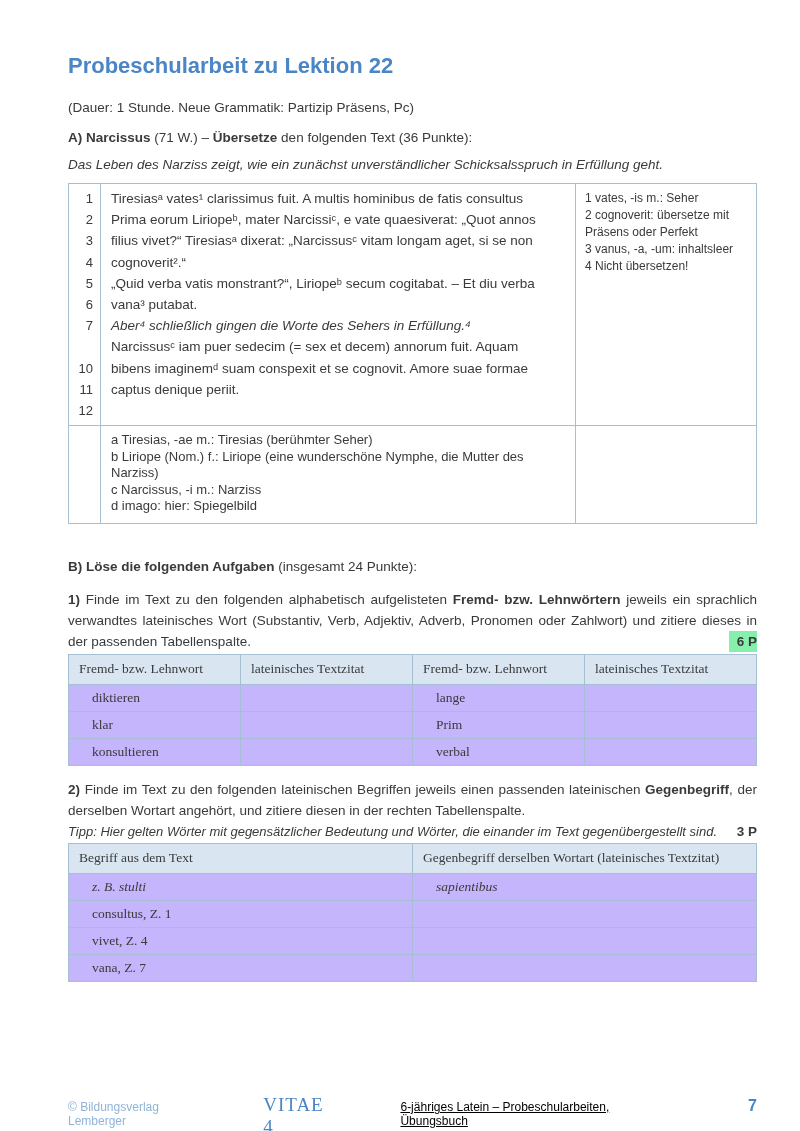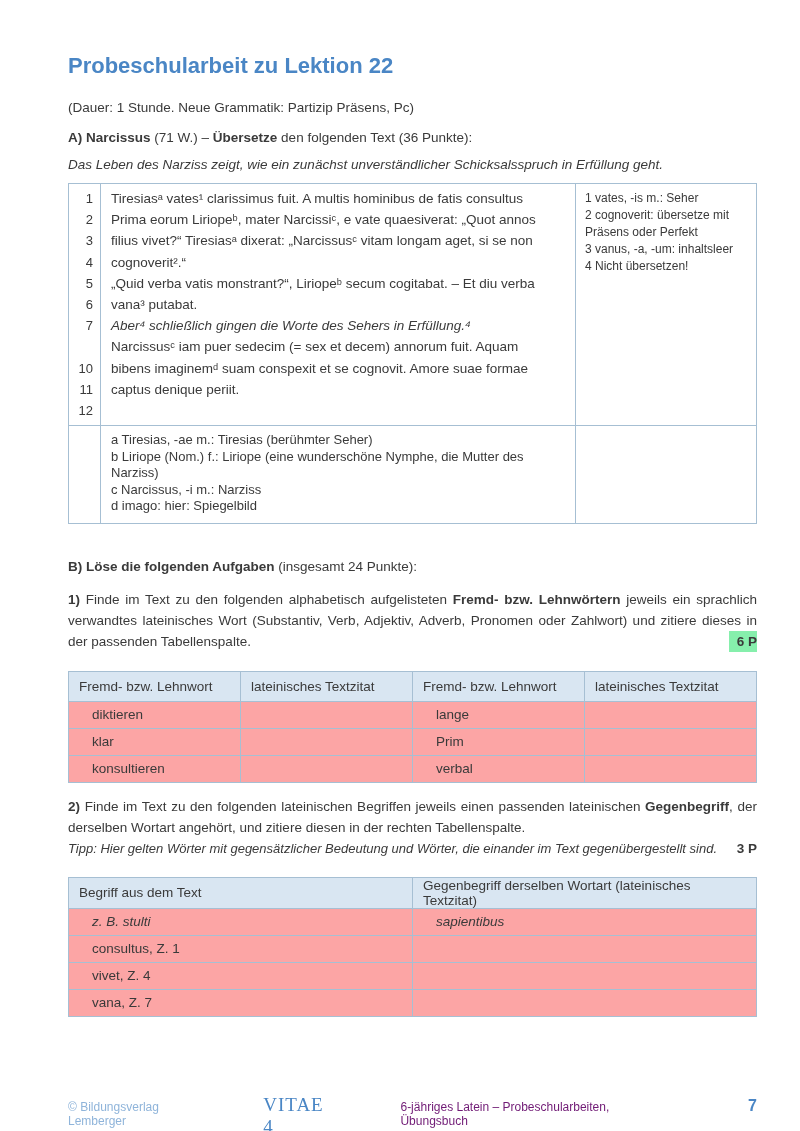--- a/index.html
+++ b/index.html
@@ -32,35 +32,35 @@
         font-size:13px; line-height:16.5px;}
 
   .b-head{margin:34px 0 0 0; font-size:13.5px; line-height:18px;}
   .para{margin:13px 0 0 0; font-size:13.5px; line-height:21px; text-align:justify; position:relative;}
   .points{position:absolute; right:0; bottom:0; font-weight:bold; background:#86efac; padding-left:8px;}
   .tipline{margin:1px 0 0 0; font-size:13px; line-height:19px; display:flex;
            justify-content:space-between; align-items:baseline;}
   .tipline .tip{font-style:italic;}
   .tipline .pts{font-weight:bold; font-size:13.5px;}
 
-  table.grid{border-collapse:collapse; width:100%; margin-top:19px; table-layout:fixed;}
+  table.grid{border-collapse:collapse; width:100%; margin-top:2px; table-layout:fixed;font-family:Liberation Serif, serif;}
   table.grid th, table.grid td{border:1px solid #a6bfd3; font-size:13.5px;
         font-weight:normal; text-align:left; padding:0 10px; vertical-align:middle;}
   table.grid th{background:#d9e6f2; height:29px;}
-  table.grid td{height:26px; background:#fca5a5;padding-left:23px;}
+  table.grid td{height:26px; background:#c4b5fd;padding-left:23px;}
   table.grid tr.it td{font-style:italic;}
   table.cols4 th, table.cols4 td{width:25%;}
   table.cols2 th, table.cols2 td{width:50%;}
 
   .footer{position:absolute; left:68px; right:43px; top:1094px;
           display:flex; align-items:baseline;gap:44px;}
   .f-copy{color:#8fb4da; font-size:12px;}
   .f-brand{margin-left:auto; font-family:"Liberation Serif", serif; color:#4a86c5;
            font-size:19px; letter-spacing:1px;}
-  .f-book{font-size:12px; color:#701a75; margin-left:17px;}
+  .f-book{font-size:12px; color:#000000; margin-left:17px;text-decoration:underline;}
   .f-page{color:#4a86c5; font-weight:bold; font-size:16px; margin-left:26px;}
 </style>
 </head>
 <body>
 
 <div class="page">
 
   <h1 class="title">Probeschularbeit zu Lektion 22</h1>
 
   <p class="meta">(Dauer: 1 Stunde. Neue Grammatik: Partizip Präsens, Pc)</p>

